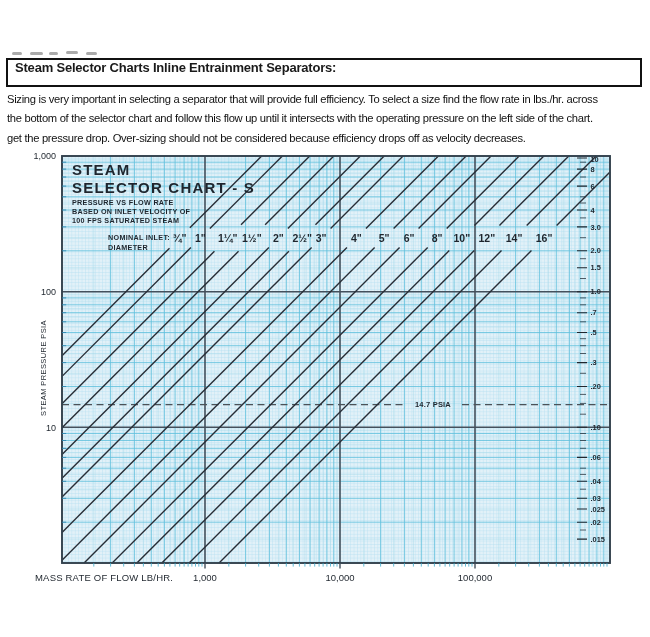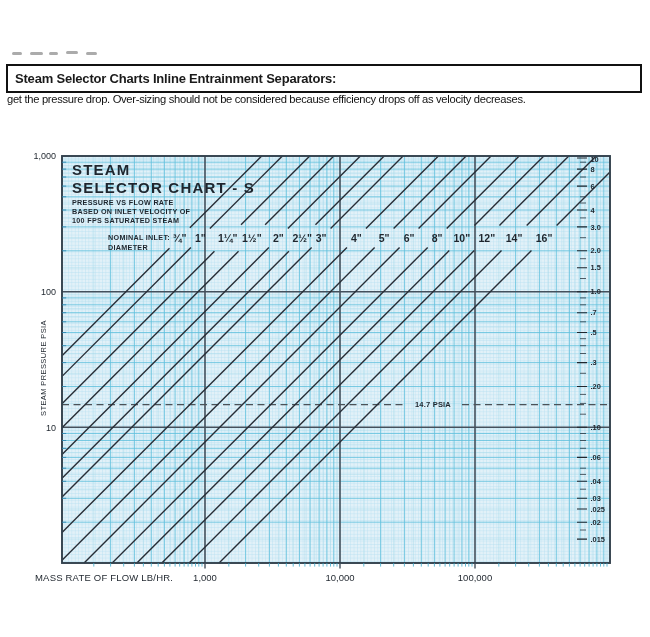--- a/index.html
+++ b/index.html
@@ -1,21 +1,21 @@
 <!DOCTYPE html>
 <html><head>
 <meta charset="utf-8">
 <style>
   html,body{margin:0;padding:0;background:#fff;}
   .page{position:relative;width:650px;height:637px;background:#ffffff;overflow:hidden;
         font-family:"Liberation Sans",sans-serif;color:#1a1a1a;}
   .smudge{position:absolute;top:51px;left:12px;height:6px;width:120px;}
   .smudge span{position:absolute;top:1px;height:2.6px;background:#8f8f8f;opacity:.75;border-radius:2px;filter:blur(.4px);}
   .title-box{position:absolute;left:6px;top:58px;width:632px;height:25px;border:2px solid #111;
-             display:flex;align-items:center;margin-top:6px;}
+             display:flex;}
   .title-box .t{font-size:13px;font-weight:bold;letter-spacing:-0.2px;padding-left:7px;white-space:nowrap;}
   .intro{position:absolute;left:7px;top:90px;width:640px;font-size:11.2px;letter-spacing:-0.3px;
          line-height:19.4px;color:#111;}
   .intro div{white-space:nowrap;}
   svg text{font-family:"Liberation Sans",sans-serif;}
 </style>
 </head>
 <body>
 
 <div class="page">
@@ -26,20 +26,22 @@
     <span style="left:37px;width:9px"></span>
     <span style="left:54px;width:12px;top:0"></span>
     <span style="left:74px;width:11px"></span>
   </div>
 
   <div class="title-box">
     <span class="t">Steam Selector Charts Inline Entrainment Separators:</span>
   </div>
 
   <div class="intro">
+    <div>Sizing is very important in selecting a separator that will provide full efficiency. To select a size find the flow rate in lbs./hr. across</div>
+    <div>the bottom of the selector chart and follow this flow up until it intersects with the operating pressure on the left side of the chart.</div>
     <div>get the pressure drop. Over-sizing should not be considered because efficiency drops off  as velocity decreases.</div>
   </div>
 
   <svg id="chart" width="650" height="637" viewBox="0 0 650 637" style="position:absolute;left:0;top:0;">
       <defs>
         <pattern id="fg" width="3.4" height="3.4" patternUnits="userSpaceOnUse">
           <path d="M0 0H3.4M0 0V3.4" stroke="#78c8e6" stroke-width="0.65" opacity="0.5"></path>
         </pattern>
       </defs>
       <rect x="62" y="156" width="548" height="407" fill="#e2f1f8"></rect>

